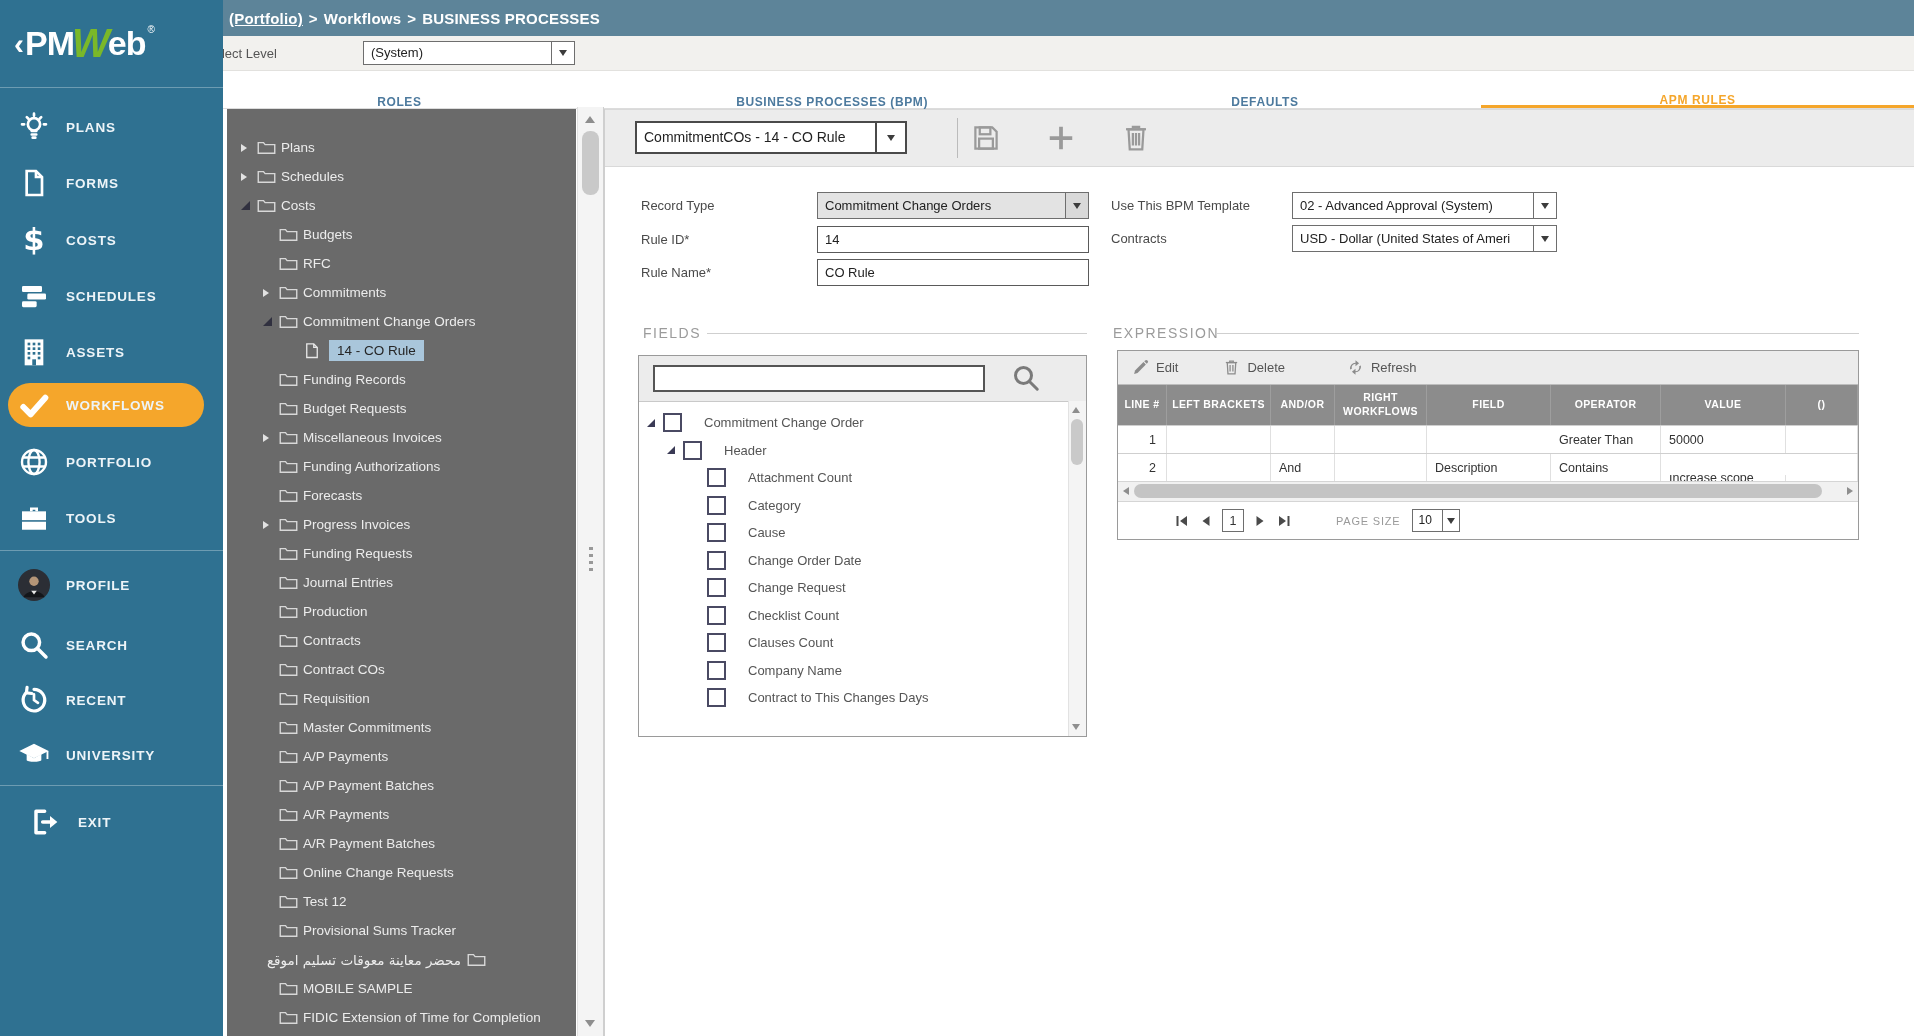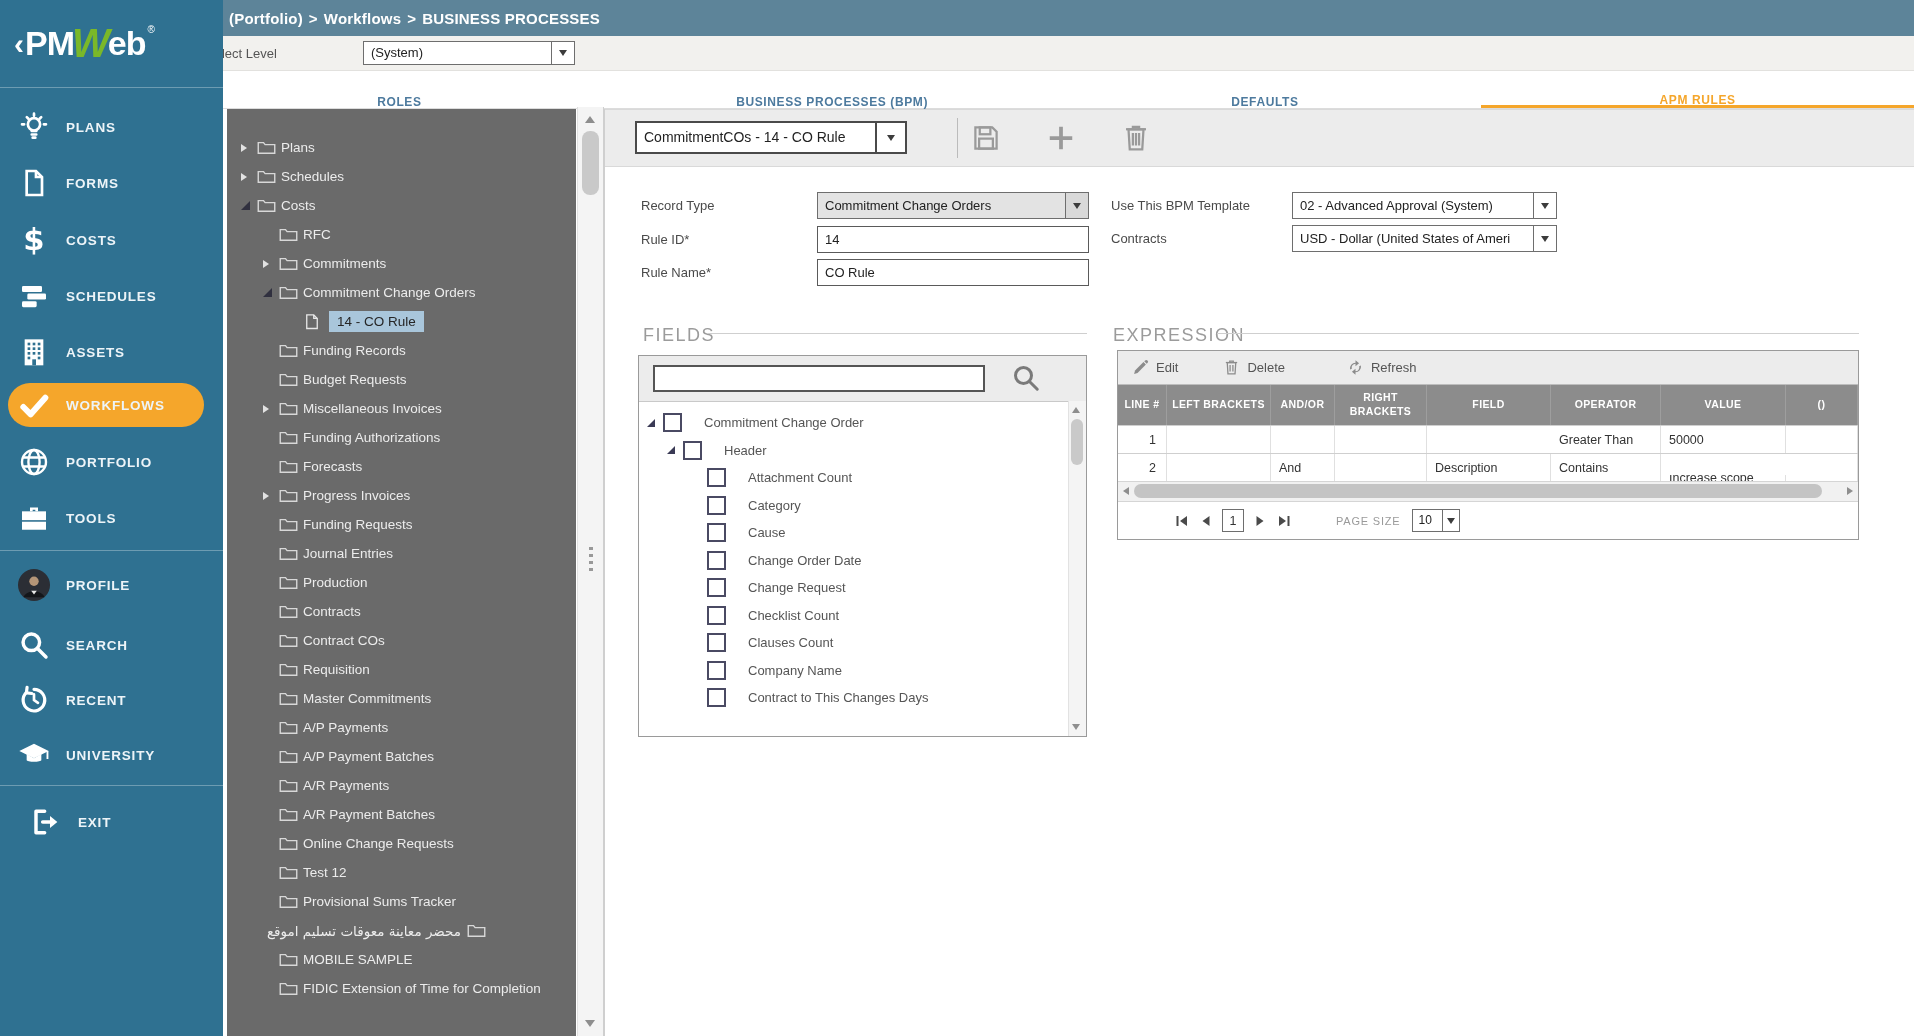--- a/index.html
+++ b/index.html
@@ -17,21 +17,21 @@
   .nav-item.active::before{content:"";position:absolute;left:8px;width:196px;top:2px;bottom:2px;background:#F5A62B;border-radius:24px;}
   .nav-icon{width:32px;height:32px;margin:0 16px 0 18px;position:relative;z-index:1;flex:none;}
   .nav-icon svg{width:100%;height:100%;display:block;}
   .nav-label{position:relative;z-index:1;color:#EDF4F8;font-size:13.5px;font-weight:bold;letter-spacing:.8px;}
   
   #header{position:absolute;left:183px;top:0;right:0;z-index:2;}
   #breadcrumb{height:36px;background:#5D8499;display:flex;align-items:center;padding-left:14px;}
   #breadcrumb .binfo{width:21px;height:21px;margin-right:11px;}
   #breadcrumb .binfo svg{width:100%;height:100%;}
   .crumbtxt{color:#fff;font-size:15px;font-weight:600;letter-spacing:.2px;}
-  .crumb-link{cursor:pointer;text-align:right;}
+  .crumb-link{text-decoration:underline;cursor:pointer;text-align:right;}
   .crumb-sep{margin:0 6px;}
   #selectrow{height:34px;background:#F2F1EE;border-bottom:1px solid #E2E1DE;display:flex;align-items:center;}
   #selectrow .sl-label{margin-left:23px;width:157px;font-size:13px;color:#555;}
   
   .dd{display:flex;align-items:stretch;background:#fff;border:1px solid #6E6E6E;height:24px;box-sizing:border-box;cursor:pointer;}
   .dd .val{flex:1;font-size:13px;color:#222;padding:0 7px;line-height:22px;white-space:nowrap;overflow:hidden;}
   .dd .arr{width:22px;border-left:1px solid #6E6E6E;display:flex;align-items:center;justify-content:center;flex:none;}
   .caret{width:0;height:0;border-left:4.5px solid transparent;border-right:4.5px solid transparent;border-top:6px solid #3c3c3c;}
   #tabs{height:37px;background:#fff;display:flex;border-bottom:1px solid #DCDCDC;}
   .tab{flex:1;display:flex;align-items:center;justify-content:center;font-size:12px;font-weight:600;
@@ -68,21 +68,21 @@
   .rec-icon svg{width:100%;height:100%;}
   
   .f-label{position:absolute;font-size:13px;color:#4A4A4A;line-height:27px;height:27px;}
   .f-ctl{position:absolute;height:27px;}
   .tinput{width:100%;height:27px;box-sizing:border-box;border:1px solid #5A5A5A;font-family:"Liberation Sans",sans-serif;
           font-size:13px;color:#222;padding:0 7px;background:#fff;outline:none;}
   .dd.gray{background:#E3E3E3;}
   .dd.gray .arr{background:#D9D9D9;}
   .dd.h27{height:27px;} .dd.h27 .val{line-height:25px;}
   
-  .sec-title{position:absolute;font-size:18px;color:#9B9B9B;letter-spacing:1.5px;}
+  .sec-title{position:absolute;font-size:14px;color:#9B9B9B;letter-spacing:1.5px;}
   .sec-line{position:absolute;height:1px;background:#CFCFCF;}
   
   #fields-panel{position:absolute;left:33px;top:248px;width:449px;height:382px;border:1px solid #9A9A9A;box-sizing:border-box;background:#fff;}
   #fsearchbar{position:absolute;left:0;right:0;top:0;height:45px;background:#ECECEC;border-bottom:1px solid #C9C9C9;}
   #fsearch{position:absolute;left:14px;top:9px;width:332px;height:27px;box-sizing:border-box;border:2px solid #555;
            font-family:"Liberation Sans",sans-serif;font-size:13px;padding:0 6px;outline:none;}
   #fmag{position:absolute;left:372px;top:7px;width:30px;height:30px;cursor:pointer;}
   #fmag svg{width:100%;height:100%;}
   #flist{position:absolute;left:0;right:0;top:45px;bottom:0;overflow:hidden;padding-top:8px;}
   .frow{height:27.5px;display:flex;align-items:center;font-size:13px;color:#555;}
@@ -337,20 +337,29 @@
       </span>
       <span class="tlabel">Costs</span>
     </div>
     <div class="trow lv2">
       <span class="slot"></span>
       <span class="ticon">
         <svg viewBox="0 0 20 16" fill="none" stroke="#D8D8D8" stroke-width="1.5" style="width: 19px; height: 15px;">
           <path d="M1.2 14.2 V2.8 h5.6 l1.7 2.1 h10.3 v9.3 z"></path>
         </svg>
       </span>
+      <span class="tlabel">Budgets</span>
+    </div>
+    <div class="trow lv2">
+      <span class="slot"></span>
+      <span class="ticon">
+        <svg viewBox="0 0 20 16" fill="none" stroke="#D8D8D8" stroke-width="1.5" style="width: 19px; height: 15px;">
+          <path d="M1.2 14.2 V2.8 h5.6 l1.7 2.1 h10.3 v9.3 z"></path>
+        </svg>
+      </span>
       <span class="tlabel">RFC</span>
     </div>
     <div class="trow lv2">
       <span class="slot">
         <span class="tri-r"></span>
       </span>
       <span class="ticon">
         <svg viewBox="0 0 20 16" fill="none" stroke="#D8D8D8" stroke-width="1.5" style="width: 19px; height: 15px;">
           <path d="M1.2 14.2 V2.8 h5.6 l1.7 2.1 h10.3 v9.3 z"></path>
         </svg>
@@ -767,21 +776,21 @@
               <path d="M12 18.8 v3.4 l-5-4.2 5-4.2 v3.4 a5.4 5.4 0 0 0 5.2-6.9 l2.5-1 A8.2 8.2 0 0 1 12 18.8 z"></path>
             </svg>
           </span>
           <span>Refresh</span>
         </div>
       </div>
     <div id="expr-head">
         <div class="hcell" style="width: 49px;">LINE #</div>
         <div class="hcell" style="width: 104px;">LEFT BRACKETS</div>
         <div class="hcell" style="width: 64px;">AND/OR</div>
-        <div class="hcell" style="width: 92px;">RIGHT BRACKETS</div>
+        <div class="hcell" style="width: 92px;">RIGHT WORKFLOWS</div>
         <div class="hcell" style="width: 124px;">FIELD</div>
         <div class="hcell" style="width: 110px;">OPERATOR</div>
         <div class="hcell" style="width: 125px;">VALUE</div>
         <div class="hcell" style="width: 72px;">()</div>
       </div>
     <div id="expr-body">
         <div class="xrow">
           <div class="xcell num" style="width: 49px;">1</div>
           <div class="xcell" style="width: 104px;"></div>
           <div class="xcell" style="width: 64px;"></div>

